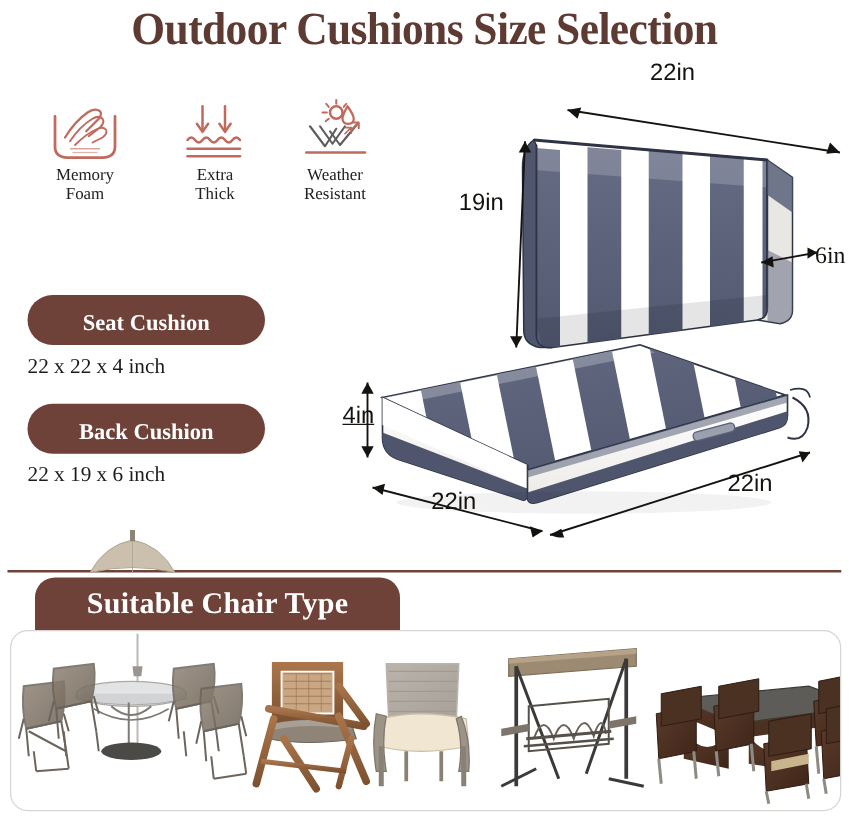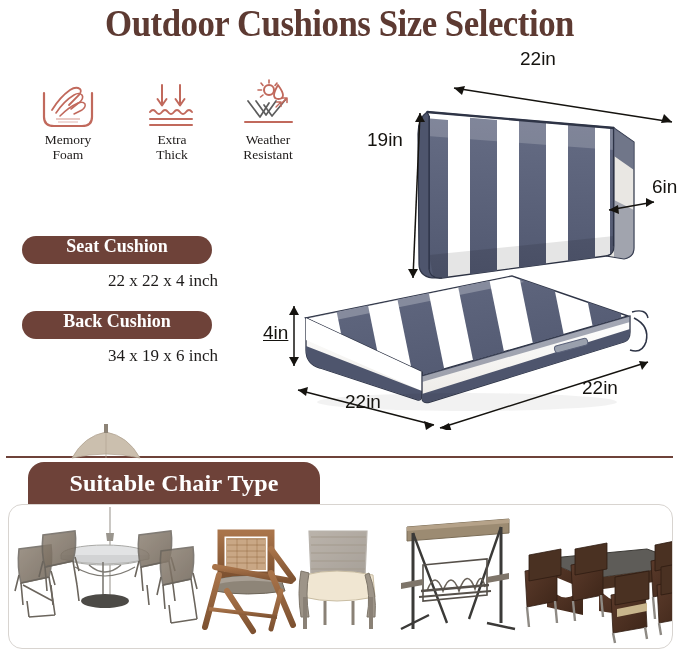--- a/index.html
+++ b/index.html
@@ -37,26 +37,26 @@
   }
 
   
   .sizeblock{position:absolute;left:22px;top:236px;width:210px;}
   .pill{
     background:#6e4239;color:#ffffff;
     border-radius:20px;
     text-align:center;
     font-family:"Liberation Serif", serif;
     font-weight:bold;font-size:18px;
-    padding:0 0 7px 0;
+    padding:12px 0 7px 0;
     width:190px;
   }
   .pill.p2{margin-top:20px;}
   .sizetext{
-    text-align:right;width:196px;
+    text-align:left;width:196px;
     font-family:"Liberation Serif", serif;
     font-size:17px;color:#1d1b1a;
     margin-top:7px;
   }
 
   
   .product{position:absolute;left:262px;top:50px;width:417px;height:380px;}
   .dim-label{
     position:absolute;
     font-family:"Liberation Sans", sans-serif;
@@ -161,21 +161,21 @@
         <div>Weather</div>
         <div>Resistant</div>
       </div>
     </div>
   </div>
 
   <div class="sizeblock">
     <div class="pill p1">Seat Cushion</div>
     <div class="sizetext">22 x 22 x 4 inch</div>
     <div class="pill p2">Back Cushion</div>
-    <div class="sizetext">34 x 19 x 6 inch</div>
+    <div class="sizetext">22 x 19 x 6 inch</div>
   </div>
 
   <div class="product">
     <svg width="417" height="380" viewBox="0 0 417 380">
       <defs>
         <linearGradient id="navyG" x1="0" y1="0" x2="0" y2="1">
           <stop offset="0%" stop-color="#656c84"></stop>
           <stop offset="100%" stop-color="#4e556d"></stop>
         </linearGradient>
         <linearGradient id="whiteG" x1="0" y1="0" x2="0" y2="1">
@@ -272,23 +272,23 @@
         <path d="M36 340 L46 337 L44 346 Z" stroke="none"></path>
         <path d="M172 375 L162 371 L164 380 Z" stroke="none"></path>
 
         <path d="M178 378 L386 312" fill="none"></path>
         <path d="M178 378 L187 373 L190 382 Z" stroke="none"></path>
         <path d="M386 312 L377 311 L380 320 Z" stroke="none"></path>
       </g>
     </svg>
 
     <div class="dim-label" style="left:258px;top:-2px;">22in</div>
-    <div class="dim-label" style="left:105px;top:79px;">19in</div>
-    <div class="dim-label" style="left:390px;top:126px;">6in</div>
-    <div class="dim-label" style="left:1px;top:272px;text-decoration:underline;">4in</div>
+    <div class="dim-label" style="left:105px;top:102px;">19in</div>
+    <div class="dim-label" style="left:390px;top:144px;font-family:Liberation Serif, serif;">6in</div>
+    <div class="dim-label" style="left:12px;top:272px;text-decoration:underline;">4in</div>
     <div class="dim-label" style="left:83px;top:341px;">22in</div>
     <div class="dim-label" style="left:320px;top:327px;">22in</div>
   </div>
 
   <div class="divider"></div>
 
   <svg style="position:absolute;left:62px;top:420px;" width="120" height="40" viewBox="0 0 120 40">
     <path d="M10 38 Q22 16 44 12 Q66 16 78 38 Q44 30 10 38 Z" fill="#cbbfae" stroke="#b2a593" stroke-width="0.8"></path>
     <path d="M44 12 L44 38" stroke="#b2a593" stroke-width="0.7"></path>
     <rect x="42" y="4" width="4" height="9" fill="#8d8376"></rect>

